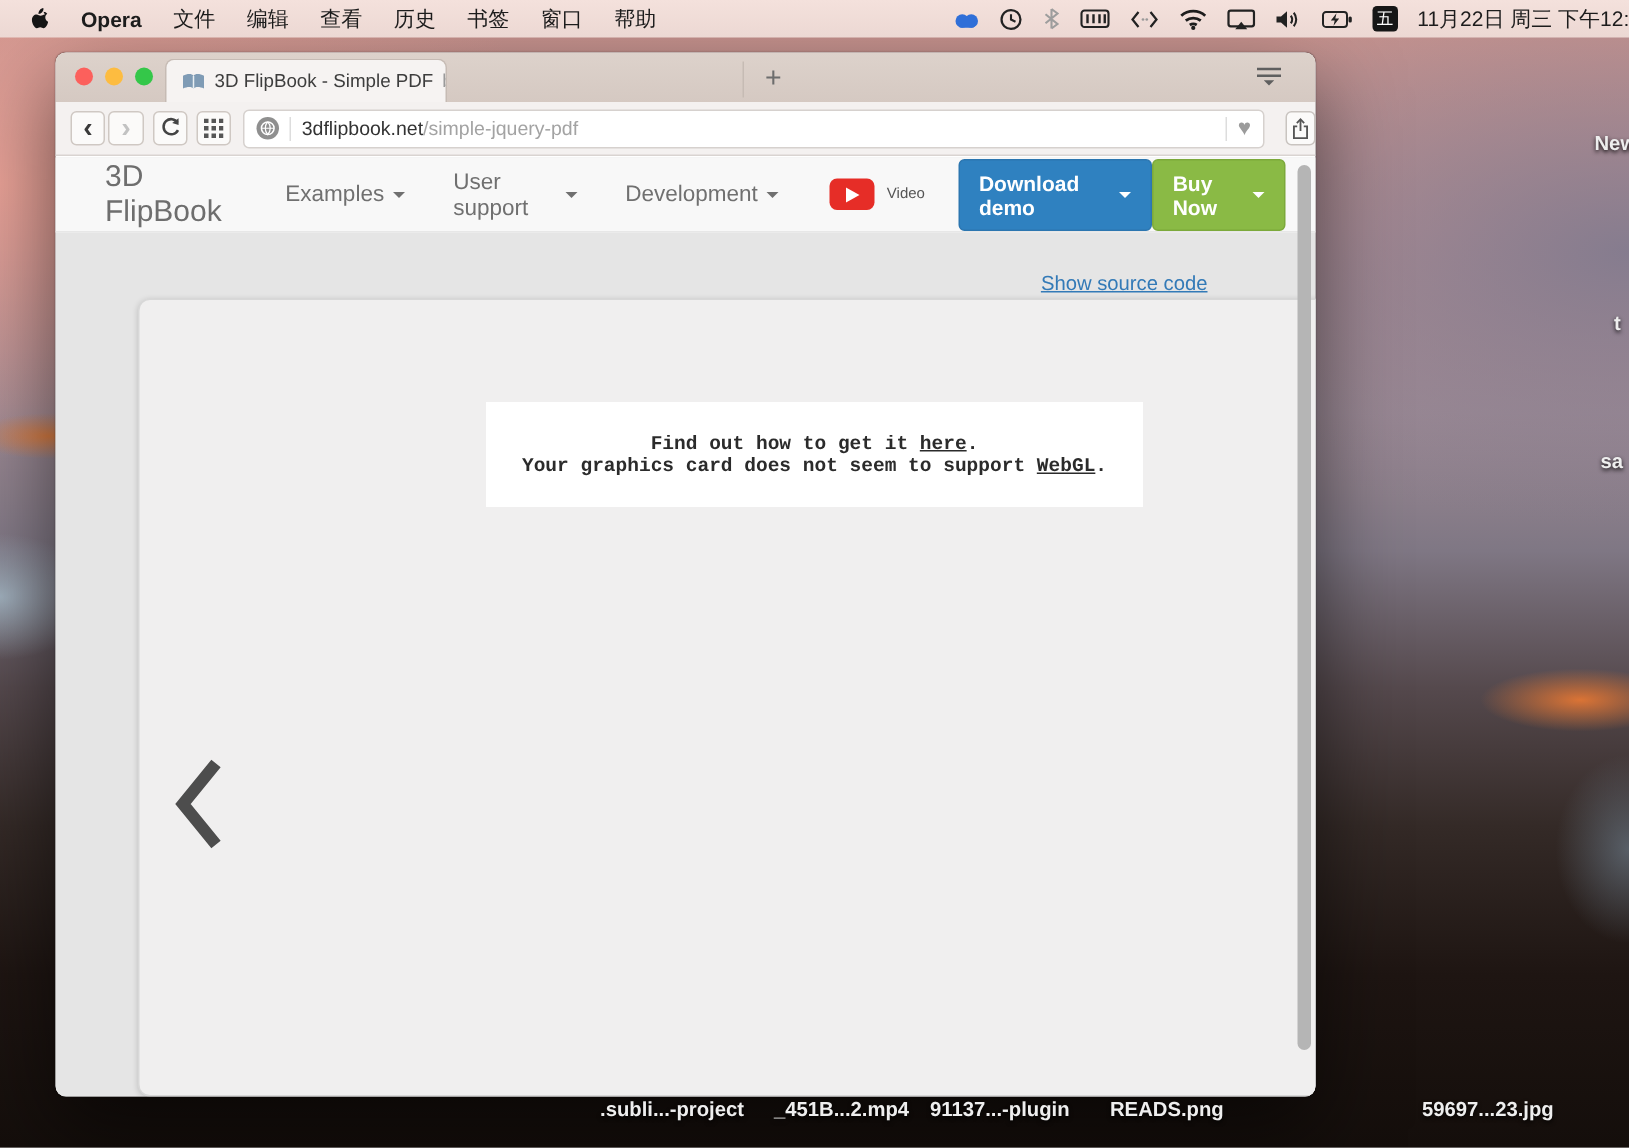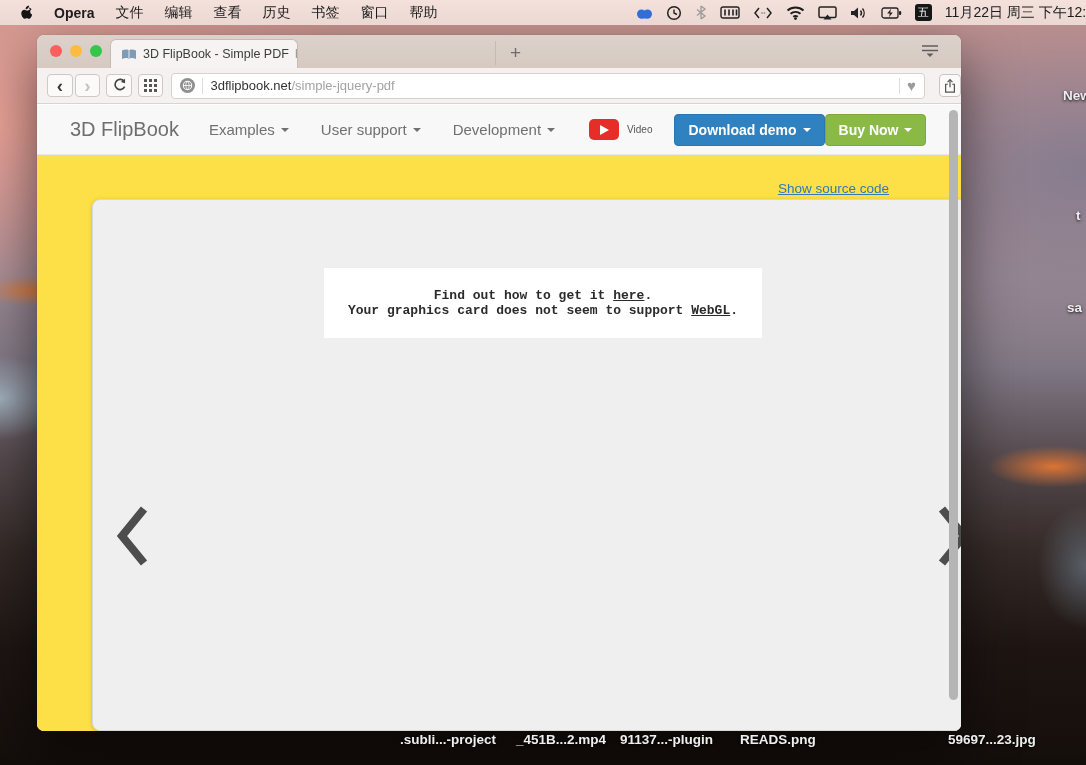--- a/index.html
+++ b/index.html
@@ -25,21 +25,21 @@
   .menubar-left { display:flex; align-items:center; gap:21px; padding-left:18px; flex:1; }
   .menubar-left .app-name { font-weight:bold; }
   .menubar-right { display:flex; align-items:center; gap:13px; white-space:nowrap; margin-right:-8px; }
   .mb-item { cursor:default; }
   .status-icon { display:inline-flex; align-items:center; }
   .ime-badge { width:17px; height:17px; background:#161616; color:#fff; font-size:11px;
     display:inline-flex; align-items:center; justify-content:center; border-radius:3px; }
   .datetime { font-size:14px; }
 
   
-  .window { position:absolute; left:37px; top:35px; width:924px; height:696px;
+  .window { position:absolute; left:37px; top:35px; width:840px; height:696px;
     border-radius:7px; background:#fff; box-shadow:0 22px 55px rgba(0,0,0,.55), 0 0 1px rgba(0,0,0,.4);
     overflow:hidden; z-index:40; }
 
   
   .tabstrip { position:absolute; left:0; top:0; right:0; height:33px;
     background:linear-gradient(180deg,#ddd2cb,#d5c9c2); }
   .traffic { position:absolute; left:13px; top:10px; display:flex; gap:8px; }
   .light { width:12px; height:12px; border-radius:50%; }
   .light.red{ background:#fc605c; } .light.yellow{ background:#fdbc40; } .light.green{ background:#34c749; }
   .tab { position:absolute; top:4px; height:29px; display:flex; align-items:center; gap:6px;
@@ -64,21 +64,21 @@
   .badge { width:15px; height:15px; border-radius:50%; background:#8f8f8f; display:inline-flex;
     align-items:center; justify-content:center; flex:none; }
   .sep { width:1px; height:16px; background:#ddd; margin:0 7px; }
   .host { color:#333; } .path { color:#a3a3a3; }
   .url-spacer { flex:1; }
   .heart { color:#9b9b9b; font-size:15px; line-height:1; }
   .sharebtn { margin-left:14px; width:24px; height:23px; border:1px solid #c9c4c0; background:#fbfaf9;
     border-radius:4px; display:flex; align-items:center; justify-content:center; }
 
   
-  .content { position:absolute; left:0; top:70px; right:0; bottom:0; background:#fde047; }
+  .content { position:absolute; left:0; top:70px; right:0; bottom:0; background:#e5e5e5; }
   .sitenav { height:50px; background:#f8f8f8; border-bottom:1px solid #e7e7e7;
     display:flex; align-items:center; padding:0 20px 0 33px; }
   .brand { font-size:20px; color:#6e6e6e; margin-right:30px; }
   .navlink { font-size:15px; color:#707070; margin-right:32px; display:flex; align-items:center; }
   .caret { width:0; height:0; border-left:4px solid transparent; border-right:4px solid transparent;
     border-top:4px solid currentColor; display:inline-block; margin-left:6px; }
   .video { display:flex; align-items:center; gap:8px; color:#555; font-size:10px; margin-left:2px; }
   .yt { width:30px; height:21px; background:#e62d27; border-radius:5px; position:relative; }
   .yt::after { content:""; position:absolute; left:11px; top:5.5px; border-left:9px solid #fff;
     border-top:5px solid transparent; border-bottom:5px solid transparent; }

